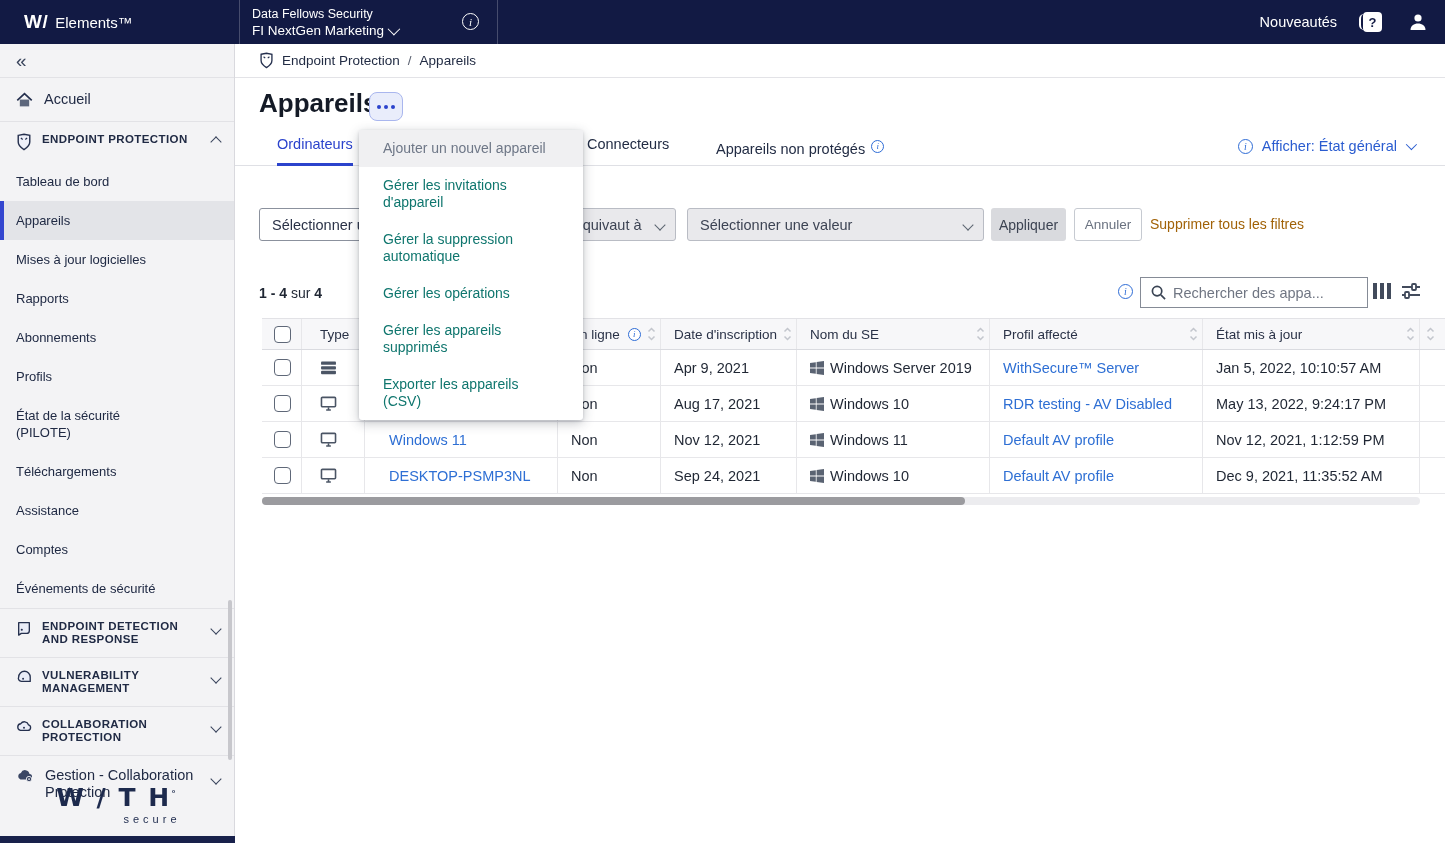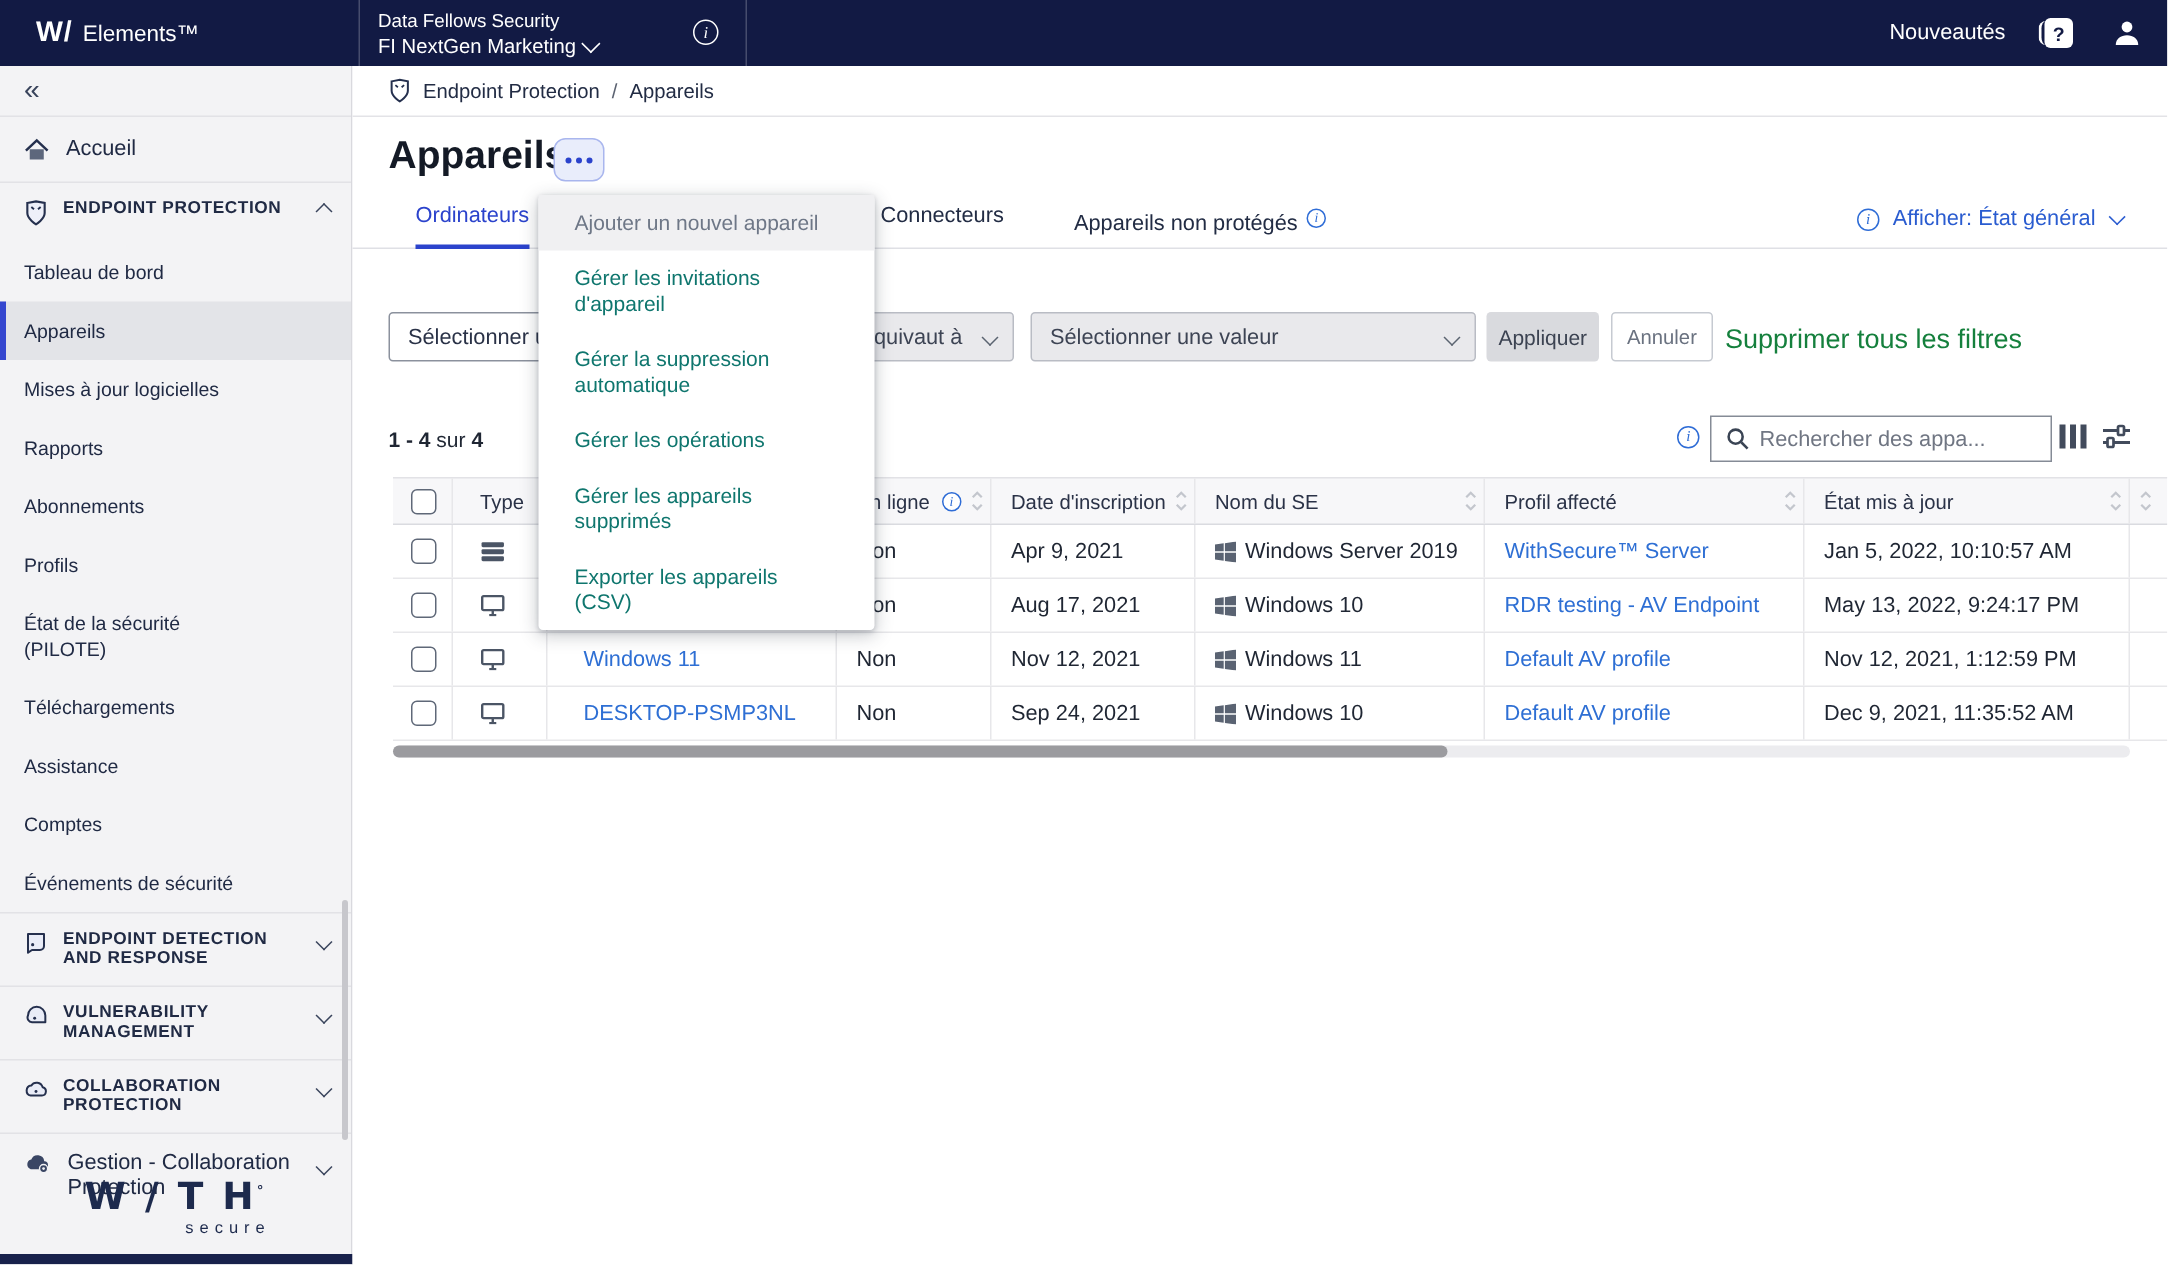--- a/index.html
+++ b/index.html
@@ -89,21 +89,21 @@
          display: flex; align-items: center; padding: 0 12px; color: #2a3247; cursor: pointer; }
   .sel .chev-grey { position: absolute; right: 11px; border-color: #5b6470; }
   .sel-field { left: 24px; width: 225px; background: #fff; border: 1px solid #8b919d; }
   .sel-dis { background: #e9e9ec; border: 1px solid #b9bcc4; color: #3d4454; }
   .sel-op { left: 325px; width: 116px; }
   .sel-val { left: 452px; width: 297px; }
   .btn-apply { position: absolute; top: 164px; left: 756px; width: 75px; height: 33px; background: #d9dade;
                border: none; border-radius: 3px; font-size: 14px; color: #3c4352; cursor: pointer; font-family: inherit; }
   .btn-cancel { position: absolute; top: 164px; left: 839px; width: 68px; height: 33px; background: #fff;
                 border: 1px solid #c6cad1; border-radius: 3px; font-size: 13.5px; color: #6a7280; cursor: pointer; font-family: inherit; }
-  .clear-link { position: absolute; top: 172px; left: 915px; font-size: 18px; color: #15803d; cursor: pointer; }
+  .clear-link { position: absolute; top: 172px; left: 915px; font-size: 14px; color: #a16207; cursor: pointer; }
 
   
   .count { position: absolute; top: 241px; left: 24px; font-size: 14px; color: #1f2633; }
   .count b { font-weight: 700; }
   .results-info { position: absolute; top: 240px; left: 883px; }
   .search-box { position: absolute; top: 233px; left: 905px; width: 228px; height: 31px; border: 1px solid #858b96;
                 border-radius: 0; display: flex; align-items: center; padding: 0 10px; gap: 7px; background: #fff; }
   .search-box input { border: none; outline: none; font-size: 14.5px; color: #2a3247; width: 170px;
                       font-family: inherit; background: transparent; }
   .search-box input::placeholder { color: #707683; }
@@ -443,21 +443,21 @@
         <div class="tc tc-date">
             <span>Aug 17, 2021</span>
           </div>
         <div class="tc tc-os">
             <svg width="14" height="14" viewBox="0 0 14 14">
               <path fill="#5a6372" d="M0 2l5.8-.8v5.3H0zM6.6 1.1L14 0v6.5H6.6zM0 7.5h5.8v5.3L0 12zM6.6 7.5H14V14l-7.4-1z"></path>
             </svg>
             <span>Windows 10</span>
           </div>
         <div class="tc tc-prof">
-            <span class="blue-link">RDR testing - AV Endpoint</span>
+            <span class="blue-link">RDR testing - AV Disabled</span>
           </div>
         <div class="tc tc-upd">
             <span>May 13, 2022, 9:24:17 PM</span>
           </div>
         <div class="tc tc-last"></div>
       </div>
 
       <div class="trow">
         <div class="tc tc-cb">
             <span class="cbx"></span>

